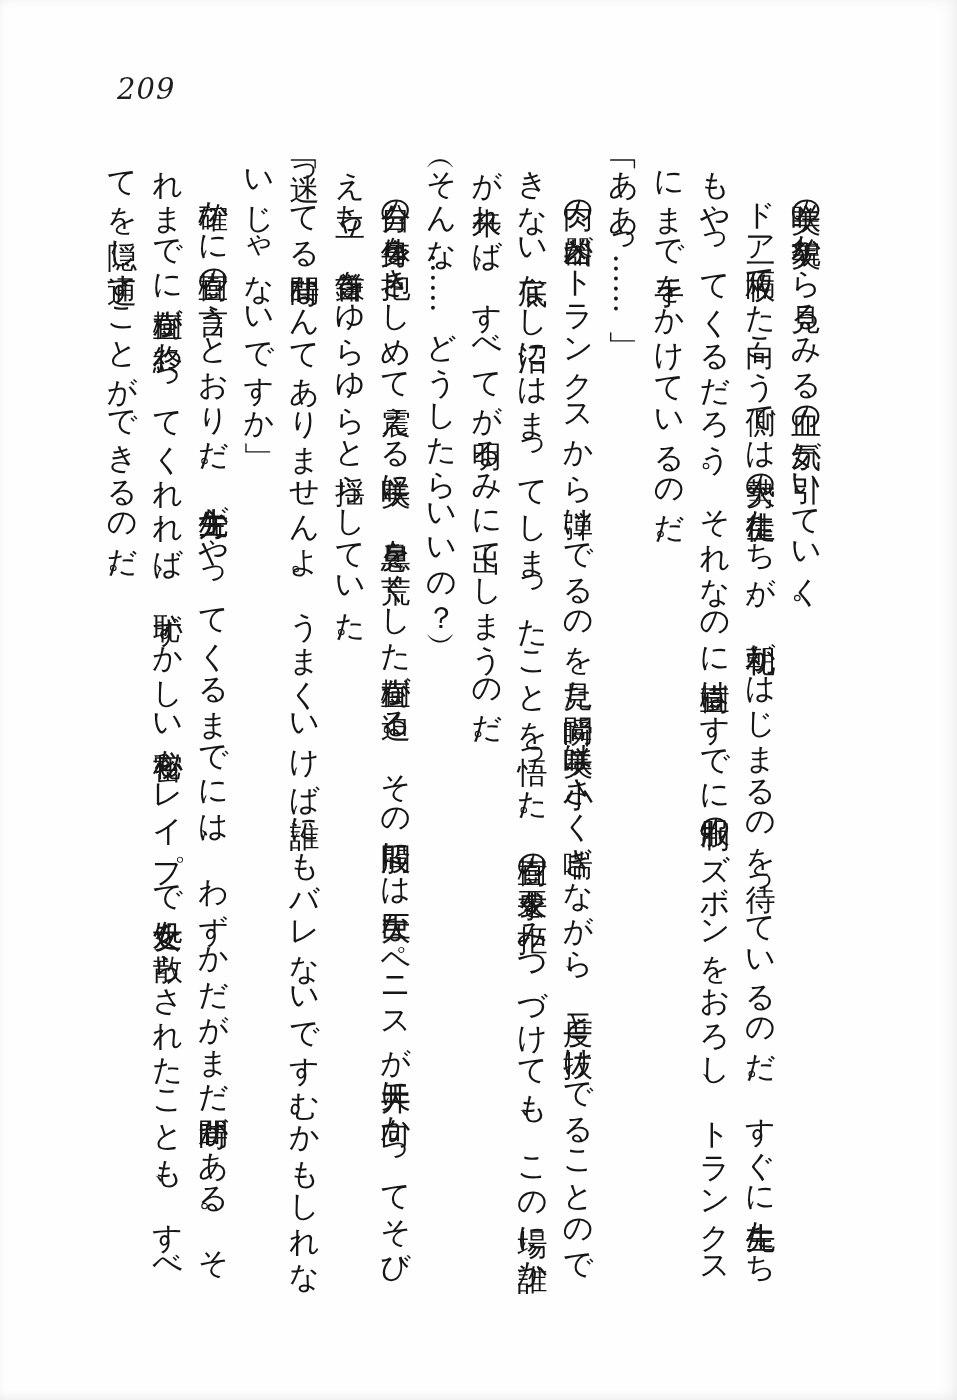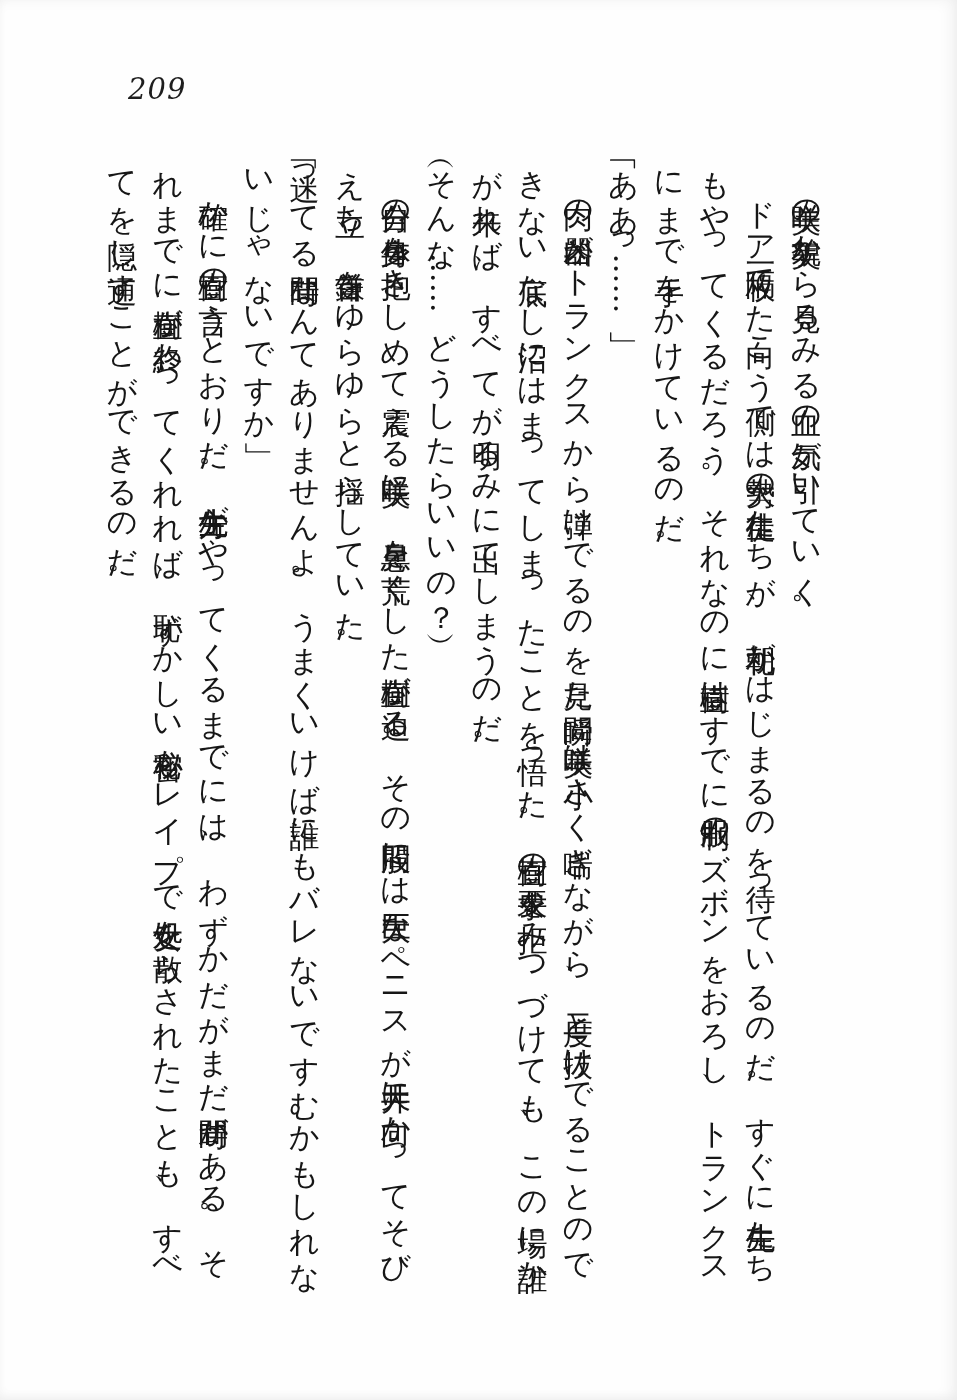--- a/index.html
+++ b/index.html
@@ -16,21 +16,21 @@
     position: relative;
     width: 957px;
     height: 1400px;
     background: #fefefe;
     overflow: hidden;
     box-shadow: inset -6px 0 14px rgba(0,0,0,0.05), inset 0 -4px 10px rgba(0,0,0,0.03);
   }
   .page-number {
     position: absolute;
     top: 72px;
-    left: 128px;
+    left: 117px;
     font-size: 29px;
     font-style: italic;
     color: #1e1e1e;
     letter-spacing: 1px;
   }
   .text-area {
     position: absolute;
     top: 150px;
     right: 128px;
     width: 730px;

